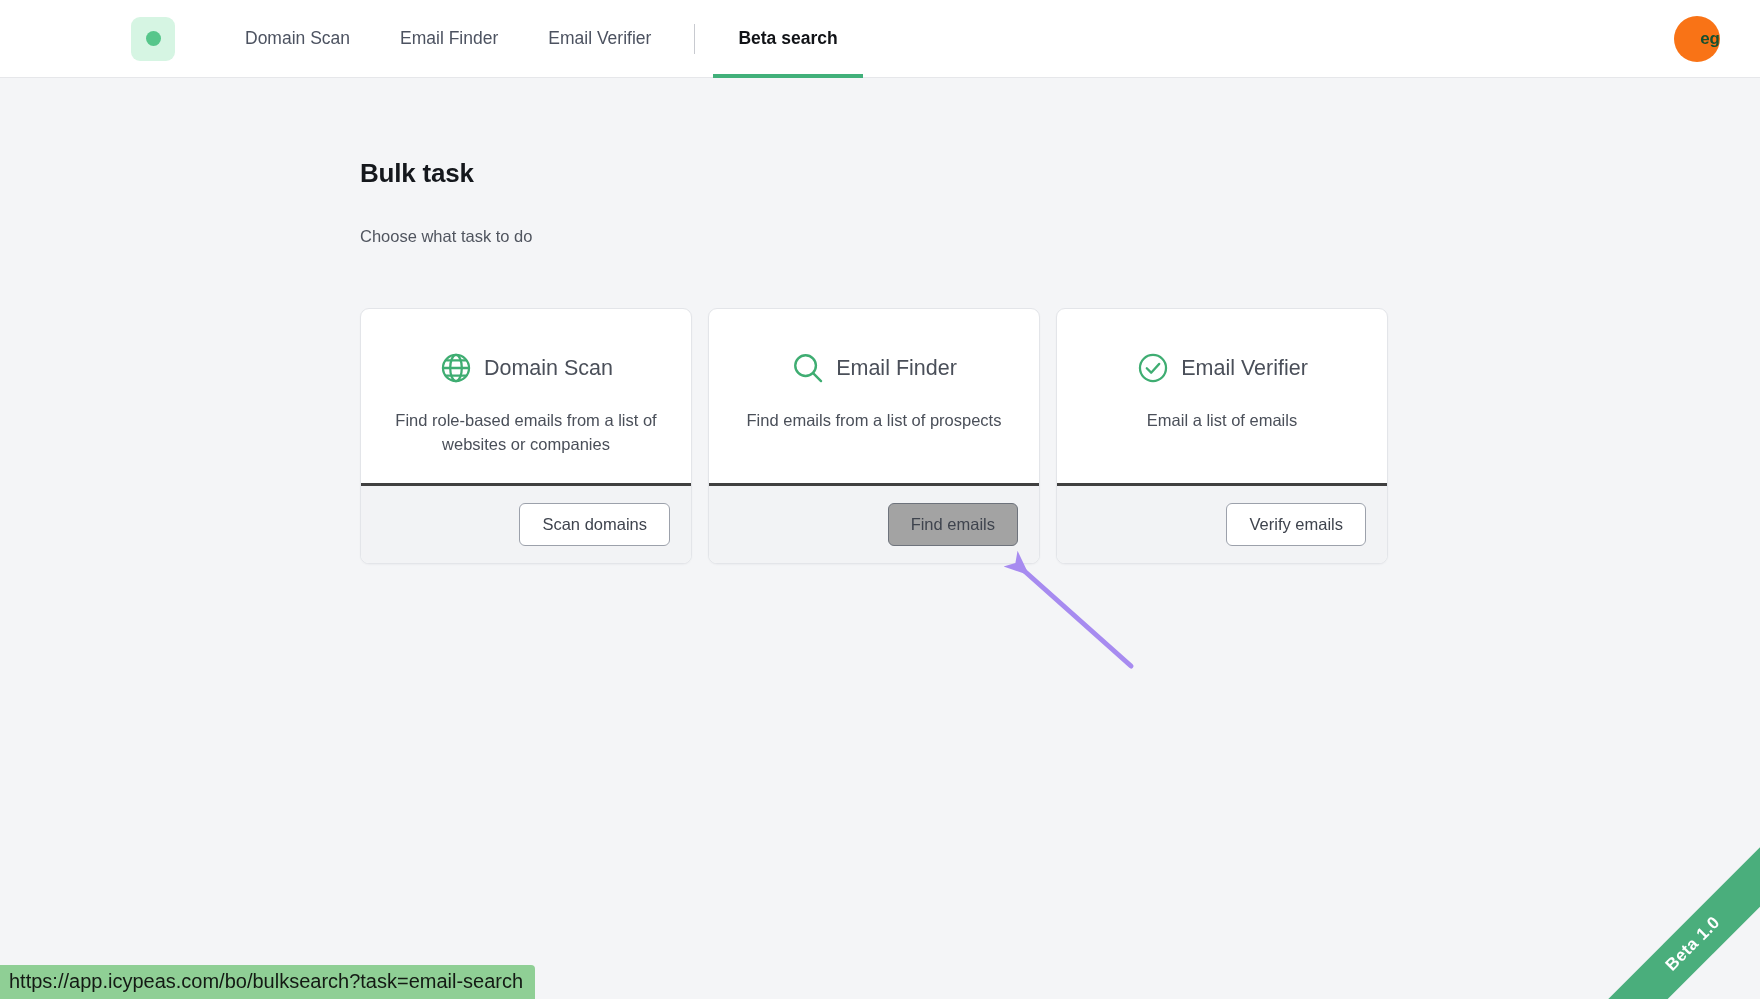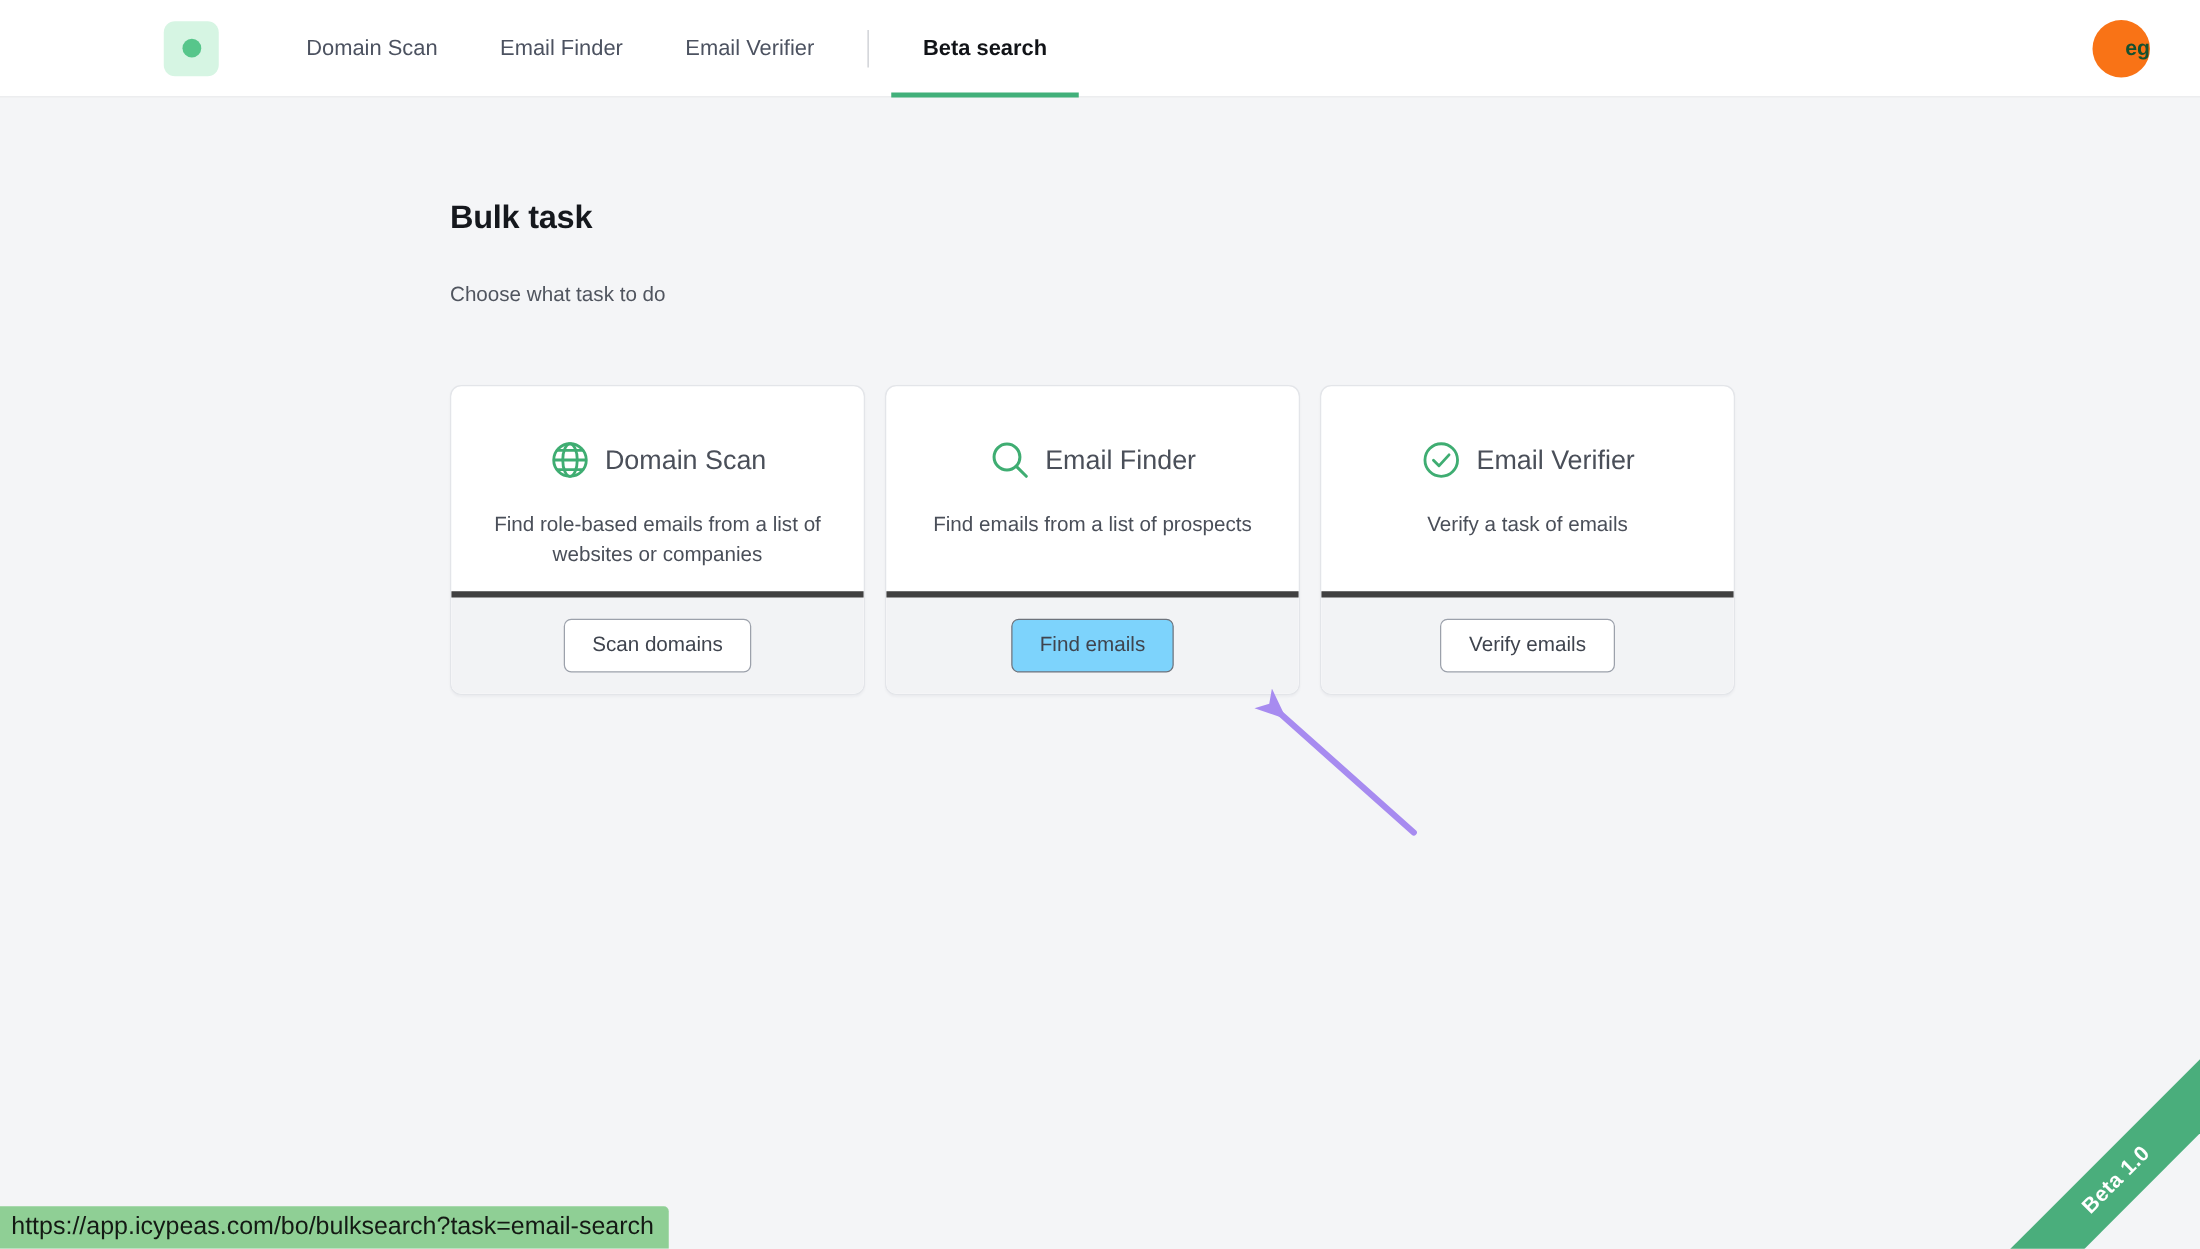--- a/index.html
+++ b/index.html
@@ -98,37 +98,37 @@
   .card-desc {
     margin-top:24px;
     font-size:16.5px;
     line-height:1.45;
     color:#4a4f59;
     text-align:center;
     max-width:290px;
   }
   .card-footer {
     background:#f2f3f5;
-    border-top:5px solid #404040;
+    border-top:3px solid #404040;
     padding:17px 21px;
-    display:flex; justify-content:center;
-    margin-top:16px;
+    display:flex; justify-content:flex-end;
+    margin-top:26px;
   }
   .card-btn {
     font-family:"Liberation Sans", sans-serif;
     font-size:16.5px;
     color:#3f444e;
     background:#ffffff;
     border:1px solid #9ca1ab;
     border-radius:6px;
     padding:11px 22px;
     cursor:pointer;
     white-space:nowrap;
   }
-  .card-btn.hovered { background:#7dd3fc; border-color:#6e737c; }
+  .card-btn.hovered { background:#a3a3a3; border-color:#6e737c; }
 
   
   .annot-arrow {
     position:absolute;
     left:0; top:0;
     width:1760px; height:999px;
     pointer-events:none;
   }
 
   
@@ -233,21 +233,21 @@
 
     <div class="card">
       <div class="card-body">
         <div class="card-head">
           <svg class="card-icon" viewBox="0 0 24 24" fill="none" stroke="#3fad72" stroke-width="1.6" stroke-linecap="round" stroke-linejoin="round">
             <circle cx="12" cy="12" r="9.2"></circle>
             <polyline points="7.6,12.2 10.7,15.3 16.4,9.1"></polyline>
           </svg>
           <span class="card-title">Email Verifier</span>
         </div>
-        <div class="card-desc">Verify a task of emails</div>
+        <div class="card-desc">Email a list of emails</div>
       </div>
       <div class="card-footer">
         <button class="card-btn">Verify emails</button>
       </div>
     </div>
 
   </div>
 </div>
 
 <svg class="annot-arrow">

